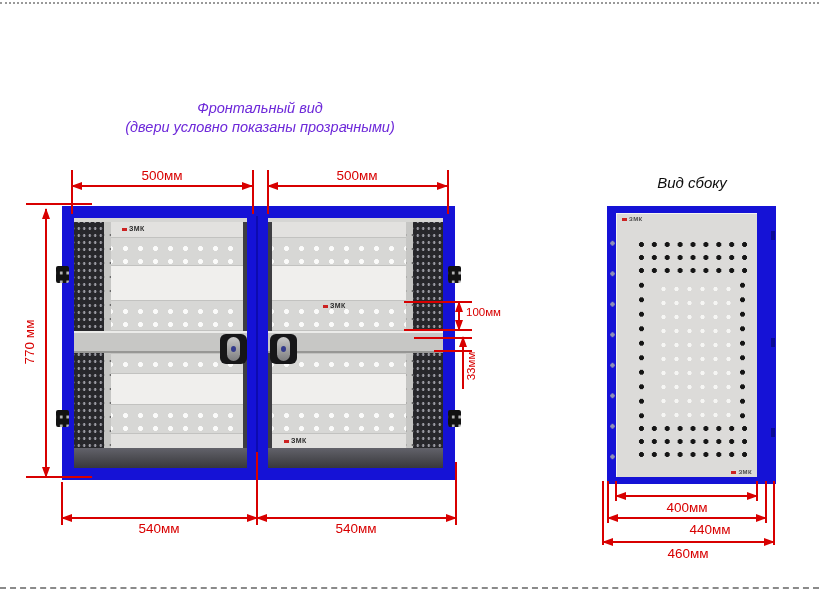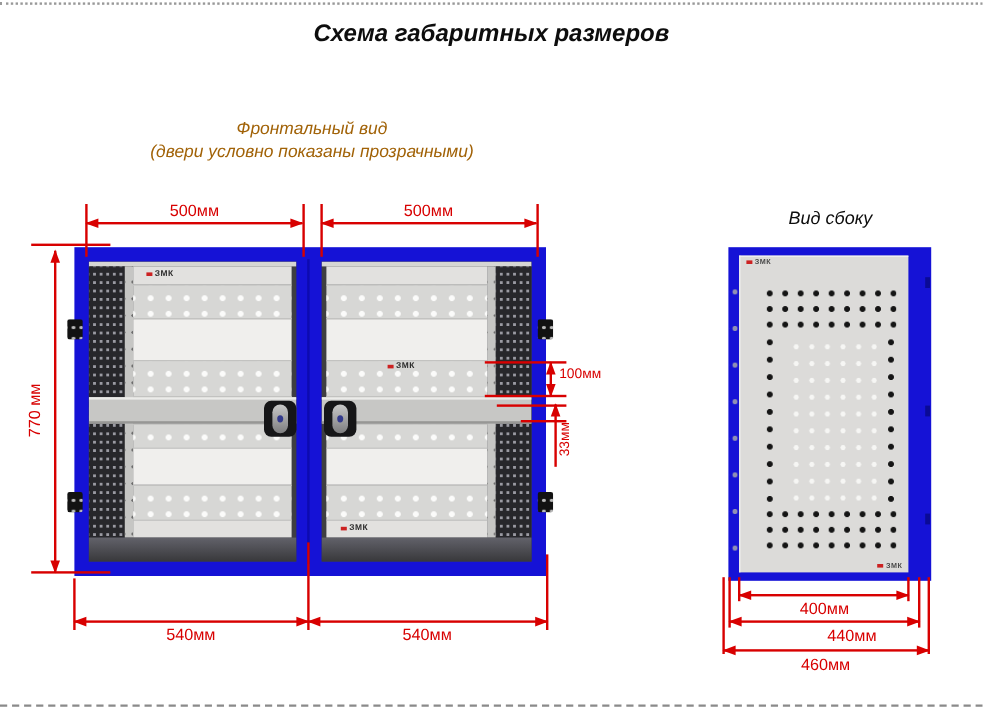--- a/index.html
+++ b/index.html
@@ -9,21 +9,21 @@
   .abs{position:absolute;}
 
   
   .rule-top{left:0;top:2px;width:819px;border-top:2px dotted #999;}
   .rule-bottom{left:0;top:587px;width:819px;border-top:2px dashed #8a8a8a;}
 
   
   .title{left:0;right:0;text-align:center;font-style:italic;font-weight:bold;color:#0d0d0d;}
   .title.l1{top:17px;font-size:20px;}
   .title.l2{top:43px;font-size:21px;}
-  .fcap{left:40px;width:440px;text-align:center;font-style:italic;font-size:14.5px;color:#a16207;}
+  .fcap{left:40px;width:440px;text-align:center;font-style:italic;font-size:14.5px;color:#6d28d9;}
   .scap{left:607px;width:170px;text-align:center;font-style:italic;font-size:15px;color:#0d0d0d;}
 
   
   .front{left:62px;top:206px;width:393px;height:274px;background:var(--blue);}
   .door{position:absolute;top:12px;height:250px;background:#3e3e42;overflow:hidden;}
   .door.left{left:12px;width:173px;}
   .door.right{left:206px;width:175px;}
   .topsliver{position:absolute;left:0;right:0;top:0;height:4px;background:#d6d6d4;}
   .perfside{position:absolute;top:4px;bottom:20px;width:30px;background:#27272b;
     background-image:radial-gradient(circle,#9a9aa2 1.1px,rgba(0,0,0,0) 1.5px);
@@ -100,21 +100,20 @@
   .rotlab.sm{font-size:11.5px;}
 </style>
 </head>
 <body>
 
 <div class="page">
 
   <div class="abs rule-top"></div>
   <div class="abs rule-bottom"></div>
 
-  <div class="abs title l1">Схема габаритных размеров</div>
 
   <div class="abs fcap" style="top:100px;">Фронтальный вид</div>
   <div class="abs fcap" style="top:119px;font-style:italic;">(двери условно показаны прозрачными)</div>
   <div class="abs scap" style="top:174px;">Вид сбоку</div>
 
   <div class="abs front">
 
     <div class="door left">
       <div class="topsliver"></div>
       <div class="perfside"></div>

